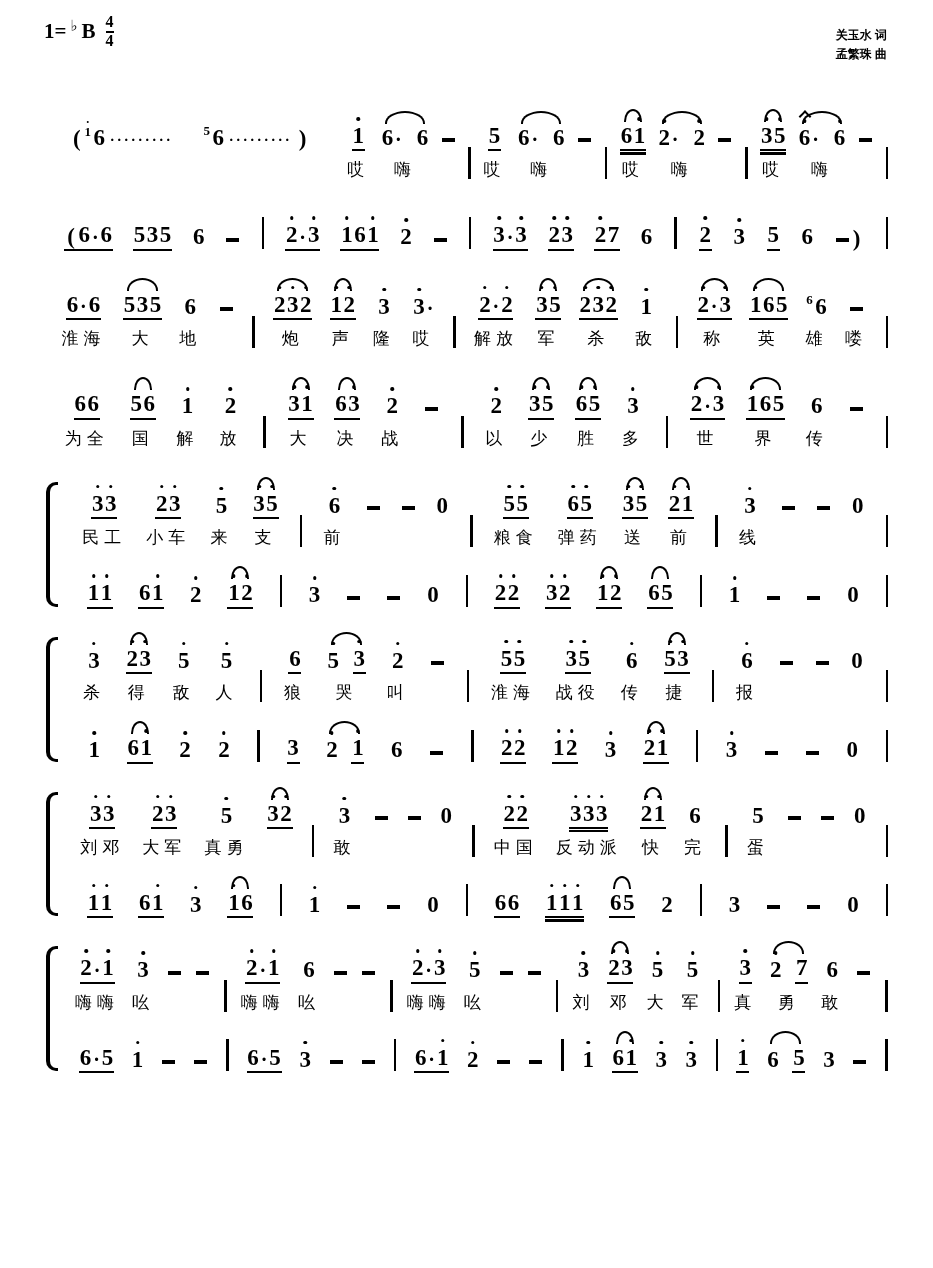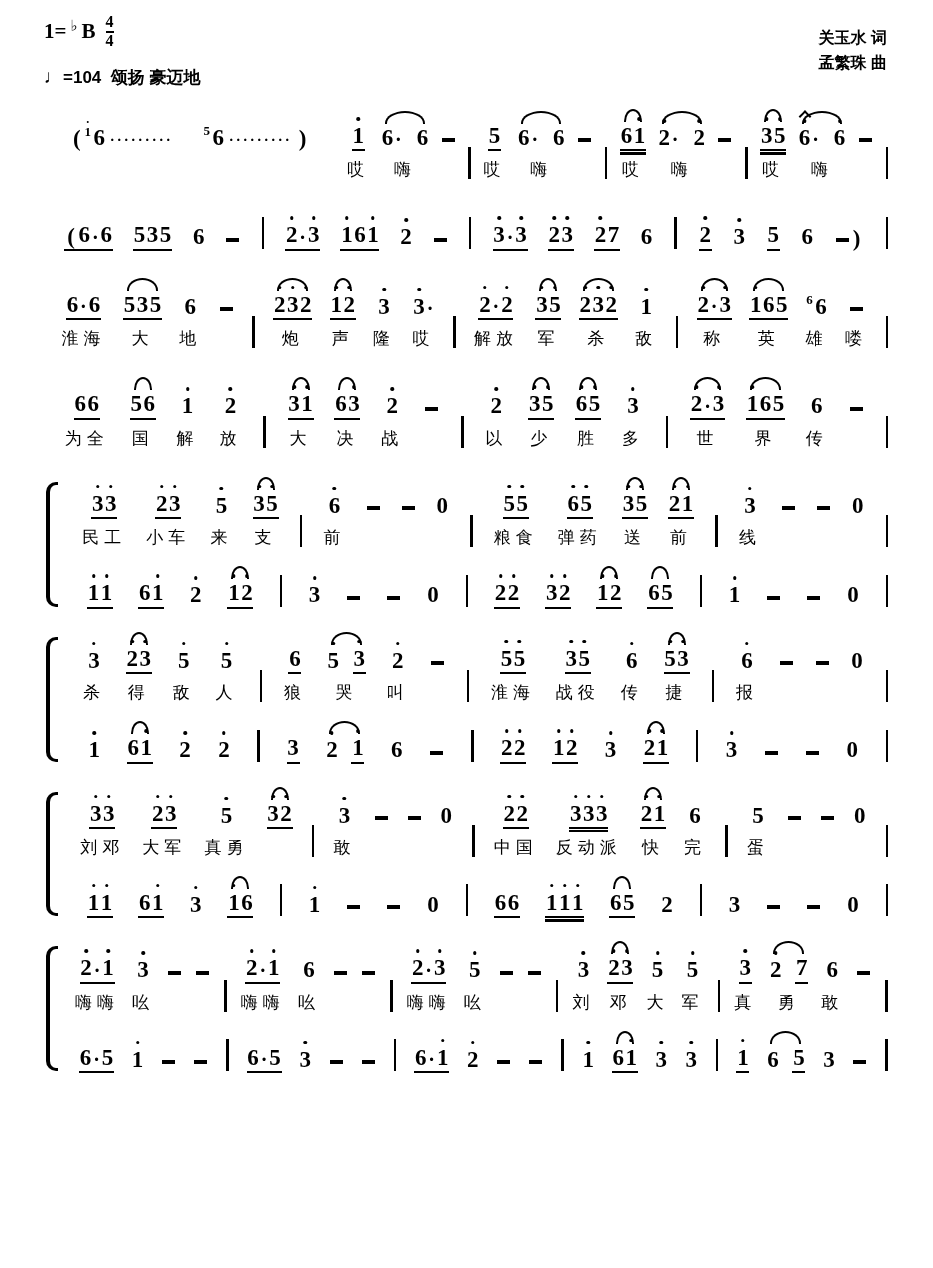--- a/index.html
+++ b/index.html
@@ -10,21 +10,21 @@
          margin-top:40px;font-family:"Liberation Sans","DejaVu Sans",sans-serif;}
   .meta{position:relative;height:80px;margin-top:14px;}
   .keysig{font-size:21px;font-weight:bold;display:flex;align-items:center;gap:4px;}
   .flat{font-size:15px;vertical-align:super;position:relative;top:-6px;}
   .frac{display:inline-flex;flex-direction:column;line-height:1.05;font-size:16px;
         font-weight:bold;text-align:center;margin-left:6px;}
   .frac .den{border-top:2px solid #000;}
   .tempo{font-size:17px;font-weight:bold;margin-top:16px;
          font-family:"Liberation Sans","DejaVu Sans",sans-serif;}
   .tempo .notechar{font-size:19px;}
-  .credits{position:absolute;right:2px;top:12px;text-align:right;font-size:16px;
+  .credits{position:absolute;right:2px;top:12px;text-align:right;font-size:12px;
            font-weight:bold;line-height:1.55;
            font-family:"Liberation Sans","DejaVu Sans",sans-serif;}
   
   .score{margin-top:14px;}
   .system{margin-bottom:22px;}
   .system.single{margin-bottom:26px;}
   .sysline{display:flex;align-items:flex-end;width:100%;}
   .measure{display:flex;justify-content:space-evenly;align-items:flex-end;min-width:0;}
   .bar{width:2.5px;background:#000;height:32px;margin:0 1px 2px 1px;flex:none;}
   .tok{position:relative;padding-top:15px;text-align:center;}
@@ -80,23 +80,20 @@
   <div class="meta">
     <div class="keysig">
       <span>1=</span>
         <span class="flat">♭</span>
         <span>B</span>
       <span class="frac">
         <span class="num">4</span>
         <span class="den">4</span>
       </span>
     </div>
-    <div class="tempo">
-      <span class="notechar">♩</span><span>=104</span>&nbsp;&nbsp;<span>颂扬 豪迈地</span>
-    </div>
     <div class="credits">
       <div>关玉水 词</div>
       <div>孟繁珠 曲</div>
     </div>
   </div>
 
   <div class="score" id="score">
       <div class="system single">
         <div class="sysline">
           <div class="measure" style="flex-grow: 5;">

